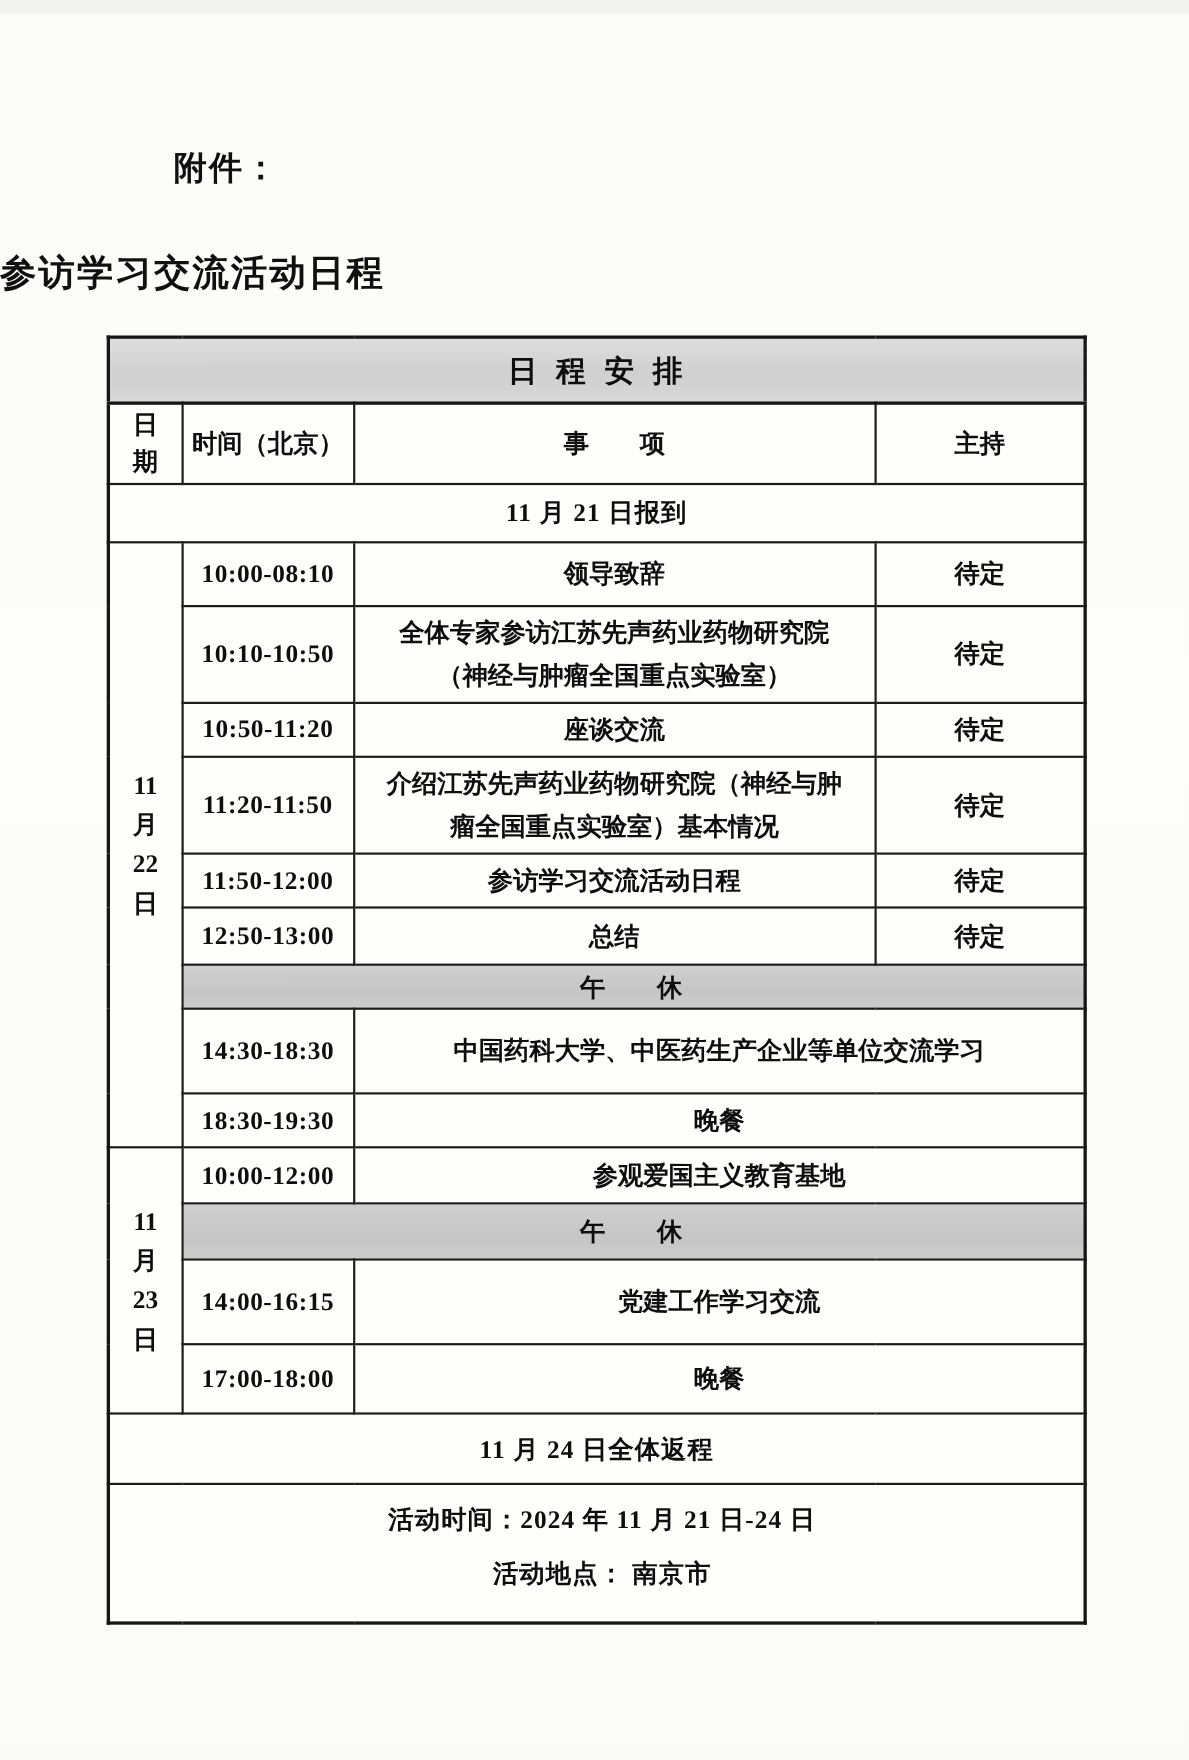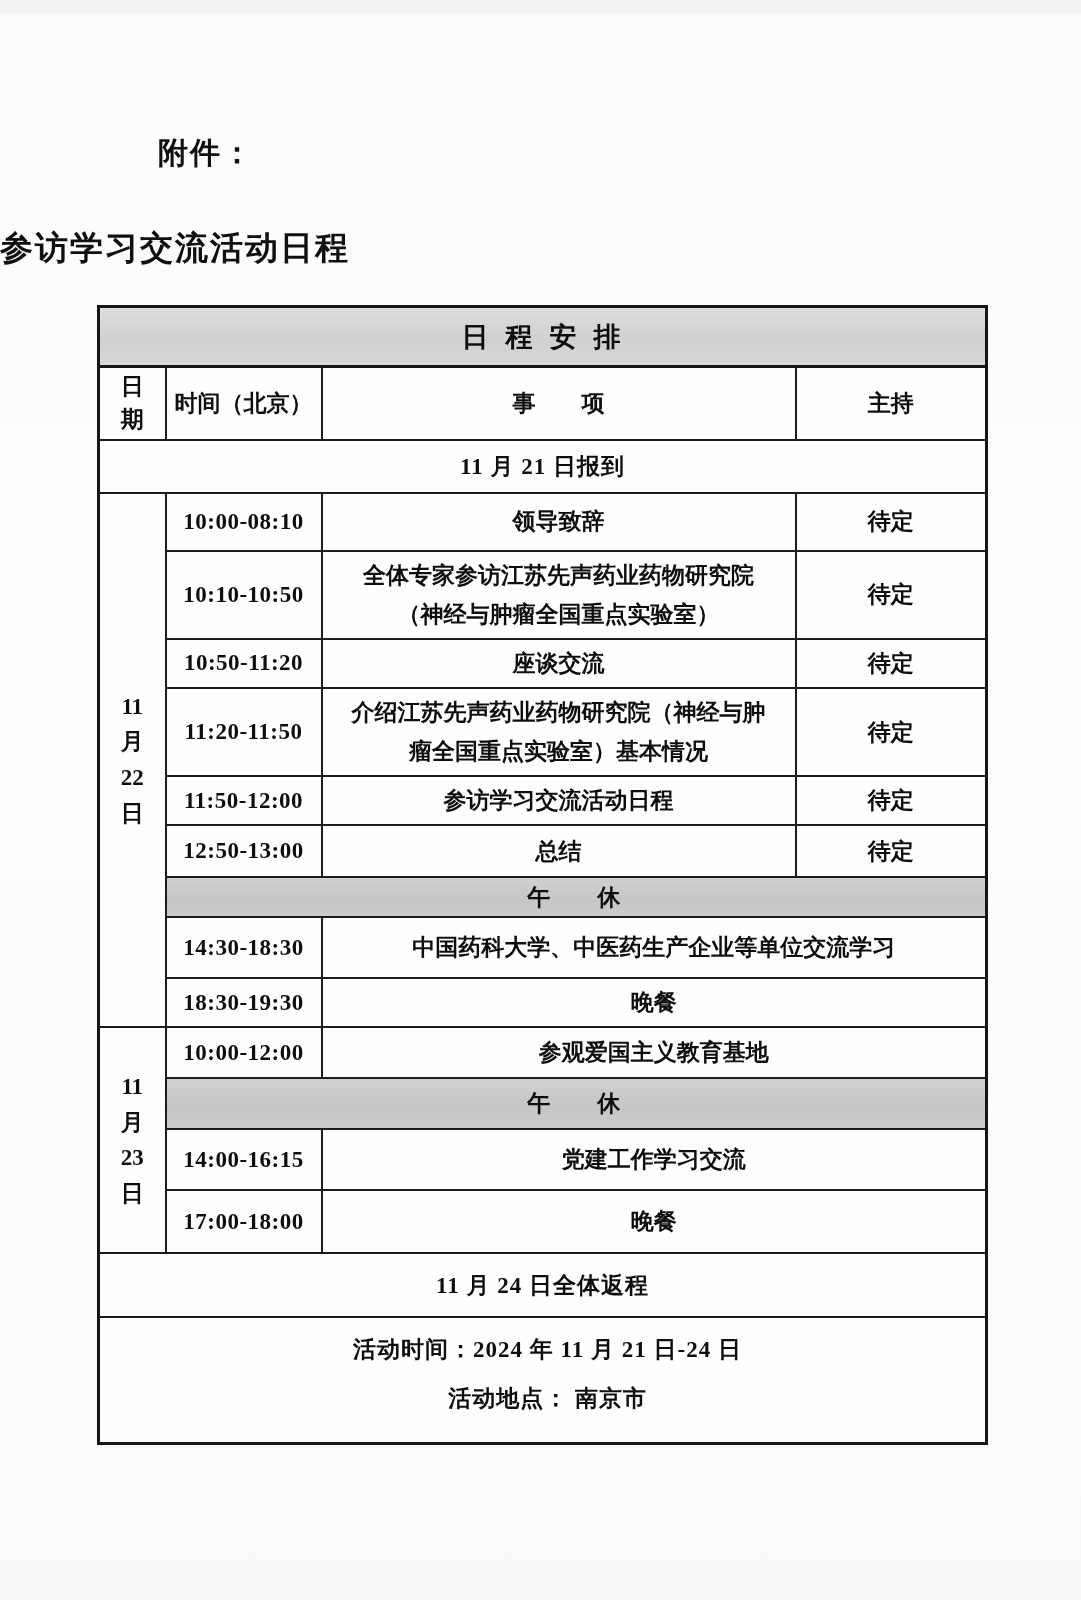--- a/index.html
+++ b/index.html
@@ -54,21 +54,21 @@
   }
   .full-row-cell{letter-spacing:1px;}
   .footer-cell{
     text-align:center;padding:10px 4px 22px 14px;
   }
   .footer-line{margin:6px 0;font-size:23px;font-weight:700;letter-spacing:1px;}
   .footer-line + .footer-line{margin-top:18px;}
   
   .rh-banner{height:60px}.rh-header{height:56px}.rh-checkin{height:53px}
   .rh63{height:58px}.rh78{height:74px}.rh48{height:44px}.rh75{height:71px}
-  .rh45{height:41px}.rh56{height:52px}.rh-lunch1{height:40px}.rh65{height:61px}
+  .rh45{height:41px}.rh56{height:52px}.rh-lunch1{height:40px}.rh65{height:77px}
   .rh50{height:46px}.rh55{height:51px}.rh-lunch2{height:51px}.rh69{height:63px}
   .rh-return{height:64px}.rh-footer{height:90px}
 </style>
 </head>
 <body>
 
 <div class="page">
 
   <div class="attachment">附件：</div>
   <div class="doc-title">参访学习交流活动日程</div>

